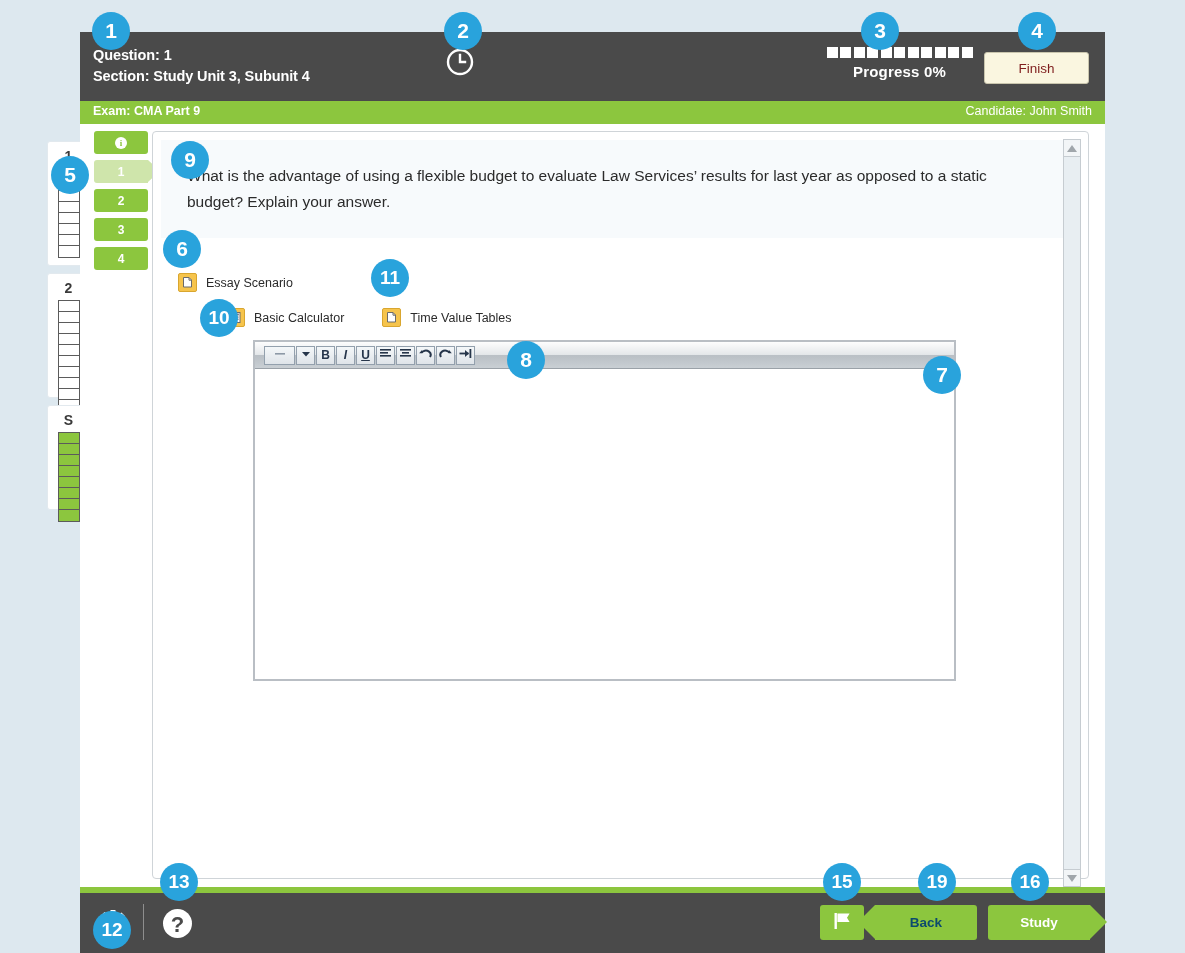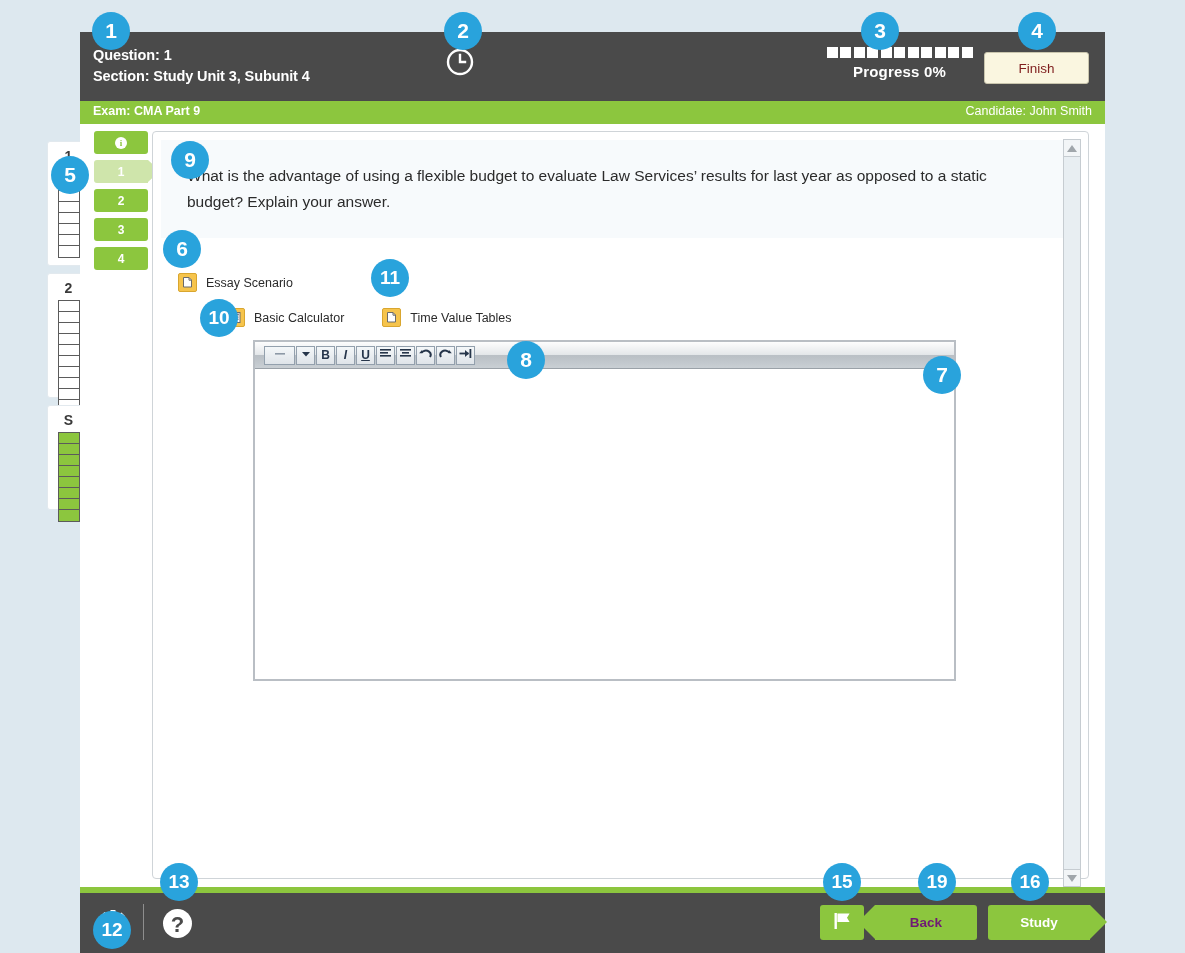--- a/index.html
+++ b/index.html
@@ -347,21 +347,21 @@
     align-items: center;
     justify-content: center;
     cursor: pointer;
   }
   #back-button {
     position: absolute;
     left: 795px; top: 12px;
     width: 102px; height: 35px;
     background: #8cc63e;
     border-radius: 0 3px 3px 0;
-    color: #701a75;
+    color: #0c4a6e;
     font-size: 13.5px;
     font-weight: bold;
     display: flex;
     align-items: center;
     justify-content: center;
     cursor: pointer;
   }
   #back-button::before {
     content: "";
     position: absolute;

